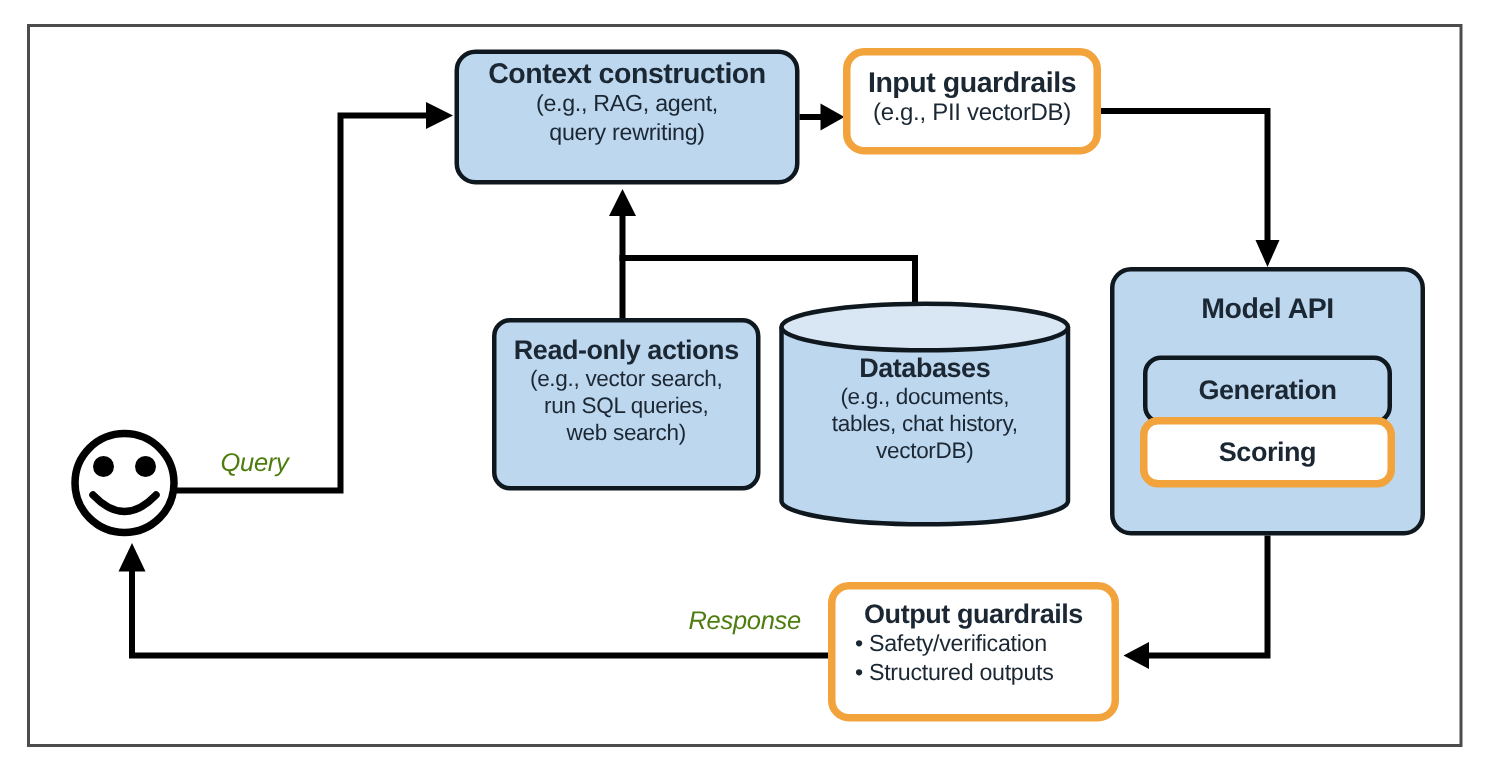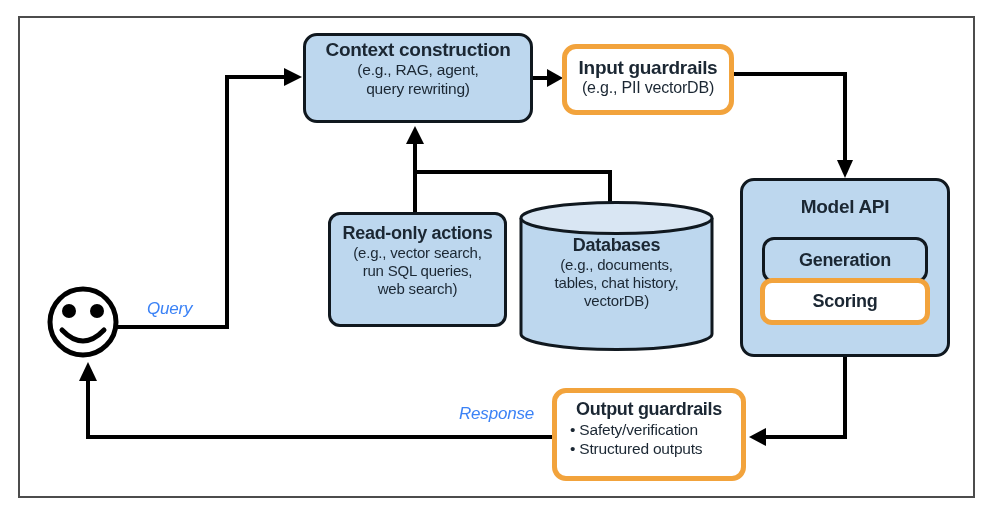--- a/index.html
+++ b/index.html
@@ -21,21 +21,21 @@
     background:#bdd7ee;border:3px solid #10181f;border-radius:14px;
   }
   .orange-box{
     background:#ffffff;border:5px solid #f2a33c;border-radius:14px;
   }
   .node-title{font-weight:bold;font-size:19px;letter-spacing:-0.3px;line-height:22px;}
   .node-title.sm{font-size:18px;line-height:21px;}
   .node-sub{font-size:15.5px;line-height:18.5px;letter-spacing:-0.2px;}
   .edge-label{
     position:absolute;z-index:2;font-style:italic;font-size:17px;
-    color:#3b82f6;letter-spacing:-0.2px;
+    color:#4d7c0f;letter-spacing:-0.2px;
   }
   .bullets{text-align:left;padding-left:13px;font-size:15.5px;line-height:19px;letter-spacing:-0.2px;}
   .inner-box{position:absolute;box-sizing:border-box;display:flex;align-items:center;justify-content:center;
     font-weight:bold;font-size:18px;letter-spacing:-0.3px;}
   .inner-dark{background:#bdd7ee;border:3px solid #10181f;border-radius:12px;}
   .inner-orange{background:#ffffff;border:5px solid #f2a33c;border-radius:12px;}
 </style>
 </head>
 <body>
 
@@ -77,21 +77,21 @@
       <path d="M62 330 Q83 352 104 330" fill="none" stroke="#000" stroke-width="5" stroke-linecap="round"></path>
     </g>
   </svg>
 
   <div class="node blue-box" style="left:303px;top:33px;width:230px;height:90px;padding-top:3px;">
     <div class="node-title">Context construction</div>
     <div class="node-sub">(e.g., RAG, agent,</div>
     <div class="node-sub">query rewriting)</div>
   </div>
 
-  <div class="node orange-box" style="left:562px;top:44px;width:172px;height:71px;padding-top:8px;">
+  <div class="node orange-box" style="left:562px;top:32px;width:172px;height:71px;padding-top:8px;">
     <div class="node-title">Input guardrails</div>
     <div class="node-sub" style="font-size:16px;">(e.g., PII vectorDB)</div>
   </div>
 
   <div class="node blue-box" style="left:740px;top:178px;width:210px;height:179px;">
     <div class="node-title" style="margin-top:15px;">Model API</div>
     <div class="inner-box inner-dark" style="left:19px;top:56px;width:166px;height:46px;">
       <span>Generation</span>
     </div>
     <div class="inner-box inner-orange" style="left:17px;top:97px;width:170px;height:47px;">

